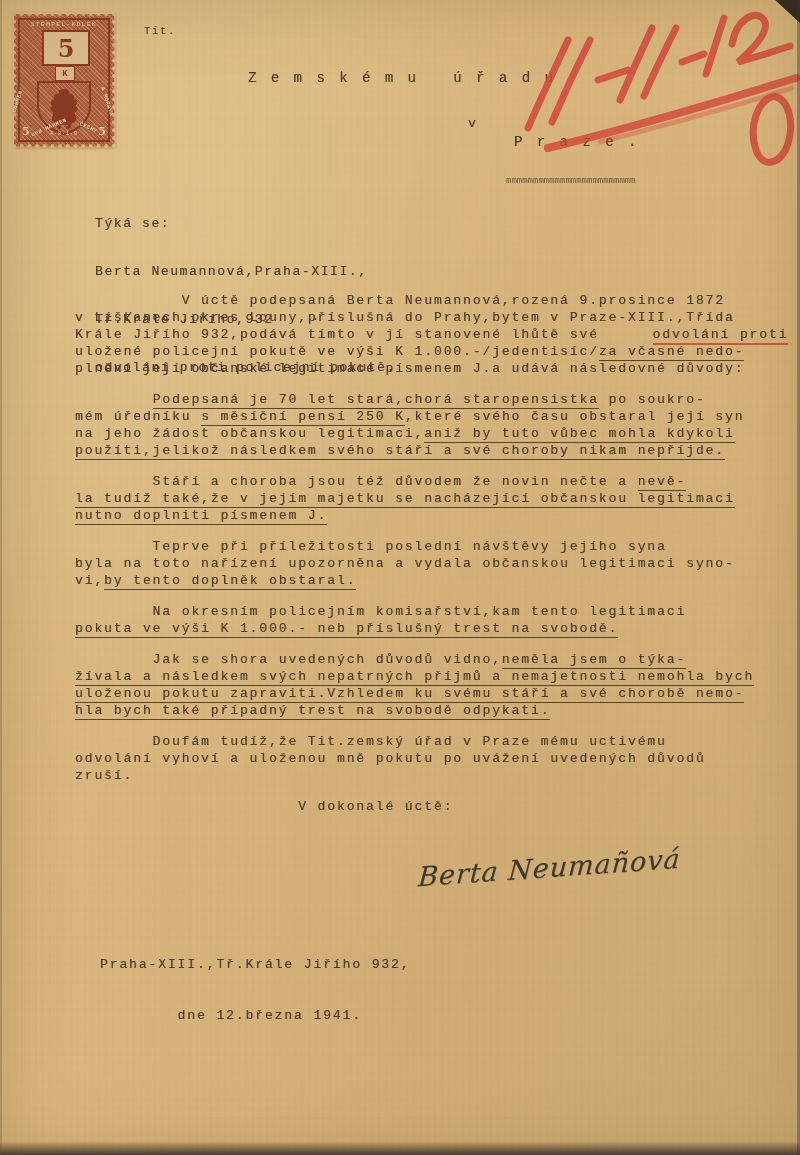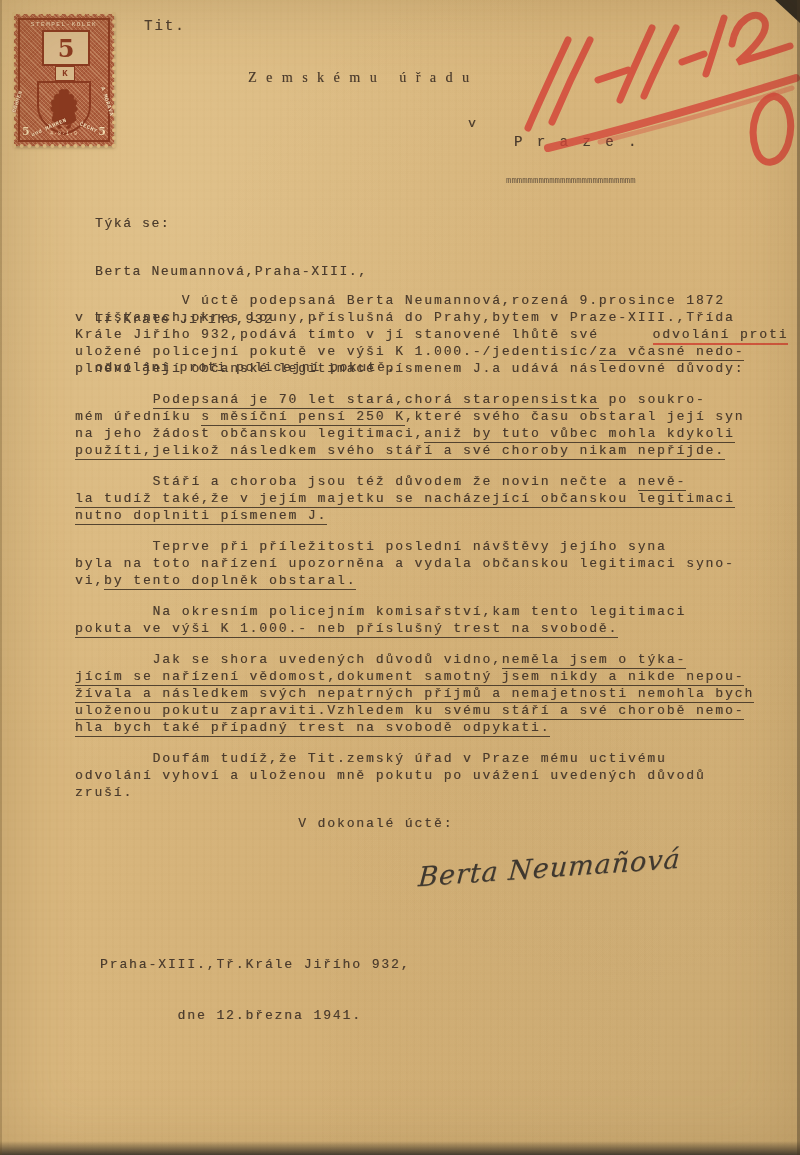--- a/index.html
+++ b/index.html
@@ -17,22 +17,22 @@
       repeating-linear-gradient(0deg, rgba(200,165,105,.05) 0 3px, transparent 3px 9px),
       #d9b77e;
   }
   .page::after{
     content:"";position:absolute;inset:0;pointer-events:none;
     box-shadow:inset 0 0 70px rgba(120,88,42,.28);
   }
   .typed{color:#4a3b2d;text-shadow:.4px .4px .6px rgba(80,60,40,.45);}
 
   
-  .tit{position:absolute;left:144px;top:18px;font-size:14px;letter-spacing:2px;}
-  .addressee{position:absolute;left:248px;top:70px;font-size:14px;letter-spacing:3px;white-space:pre;font-family:Liberation Serif, serif;}
+  .tit{position:absolute;left:144px;top:26px;font-size:10px;letter-spacing:2px;}
+  .addressee{position:absolute;left:248px;top:70px;font-size:14px;letter-spacing:3px;white-space:pre;}
   .prep-v{position:absolute;left:468px;top:116px;font-size:13px;letter-spacing:2px;}
   .city{position:absolute;left:514px;top:134px;font-size:14px;letter-spacing:3px;white-space:pre;}
   .mm-underline{position:absolute;left:506px;top:153px;font-size:9px;letter-spacing:0;color:#5d4d3b;opacity:.9;margin-top:23px;}
 
   
   .reference{position:absolute;left:95px;top:184px;font-size:13px;line-height:16px;letter-spacing:1.6px;white-space:pre;}
 
   
   .letter-body{position:absolute;left:75px;top:292px;width:706px;font-size:13px;line-height:17px;letter-spacing:1.9px;}
   .para{margin-bottom:14px;}
@@ -168,21 +168,20 @@
         <div class="tline"><span>        Teprve při příležitosti poslední návštěvy jejího syna</span></div>
         <div class="tline"><span>byla na toto nařízení upozorněna a vydala občanskou legitimaci syno-</span></div>
         <div class="tline"><span>vi,</span><span class="u">by tento doplněk obstaral.</span></div>
       </div>
       <div class="para">
         <div class="tline"><span>        Na okresním policejním komisařství,kam tento legitimaci</span></div>
         <div class="tline"><span class="u">pokuta ve výši K 1.000.- neb příslušný trest na svobodě.</span></div>
       </div>
       <div class="para">
         <div class="tline"><span>        Jak se shora uvedených důvodů vidno,</span><span class="u">neměla jsem o týka-</span></div>
-        <div class="tline"><span class="u">jícím se nařízení vědomost,dokument samotný jsem nikdy a nikde nepou-</span></div>
         <div class="tline"><span class="u">žívala a následkem svých nepatrných příjmů a nemajetnosti nemohla bych</span></div>
         <div class="tline"><span class="u">uloženou pokutu zapraviti.Vzhledem ku svému stáří a své chorobě nemo-</span></div>
         <div class="tline"><span class="u">hla bych také případný trest na svobodě odpykati.</span></div>
       </div>
       <div class="para">
         <div class="tline"><span>        Doufám tudíž,že Tit.zemský úřad v Praze mému uctivému</span></div>
         <div class="tline"><span>odvolání vyhoví a uloženou mně pokutu po uvážení uvedených důvodů</span></div>
         <div class="tline"><span>zruší.</span></div>
       </div>
       <div class="para">

